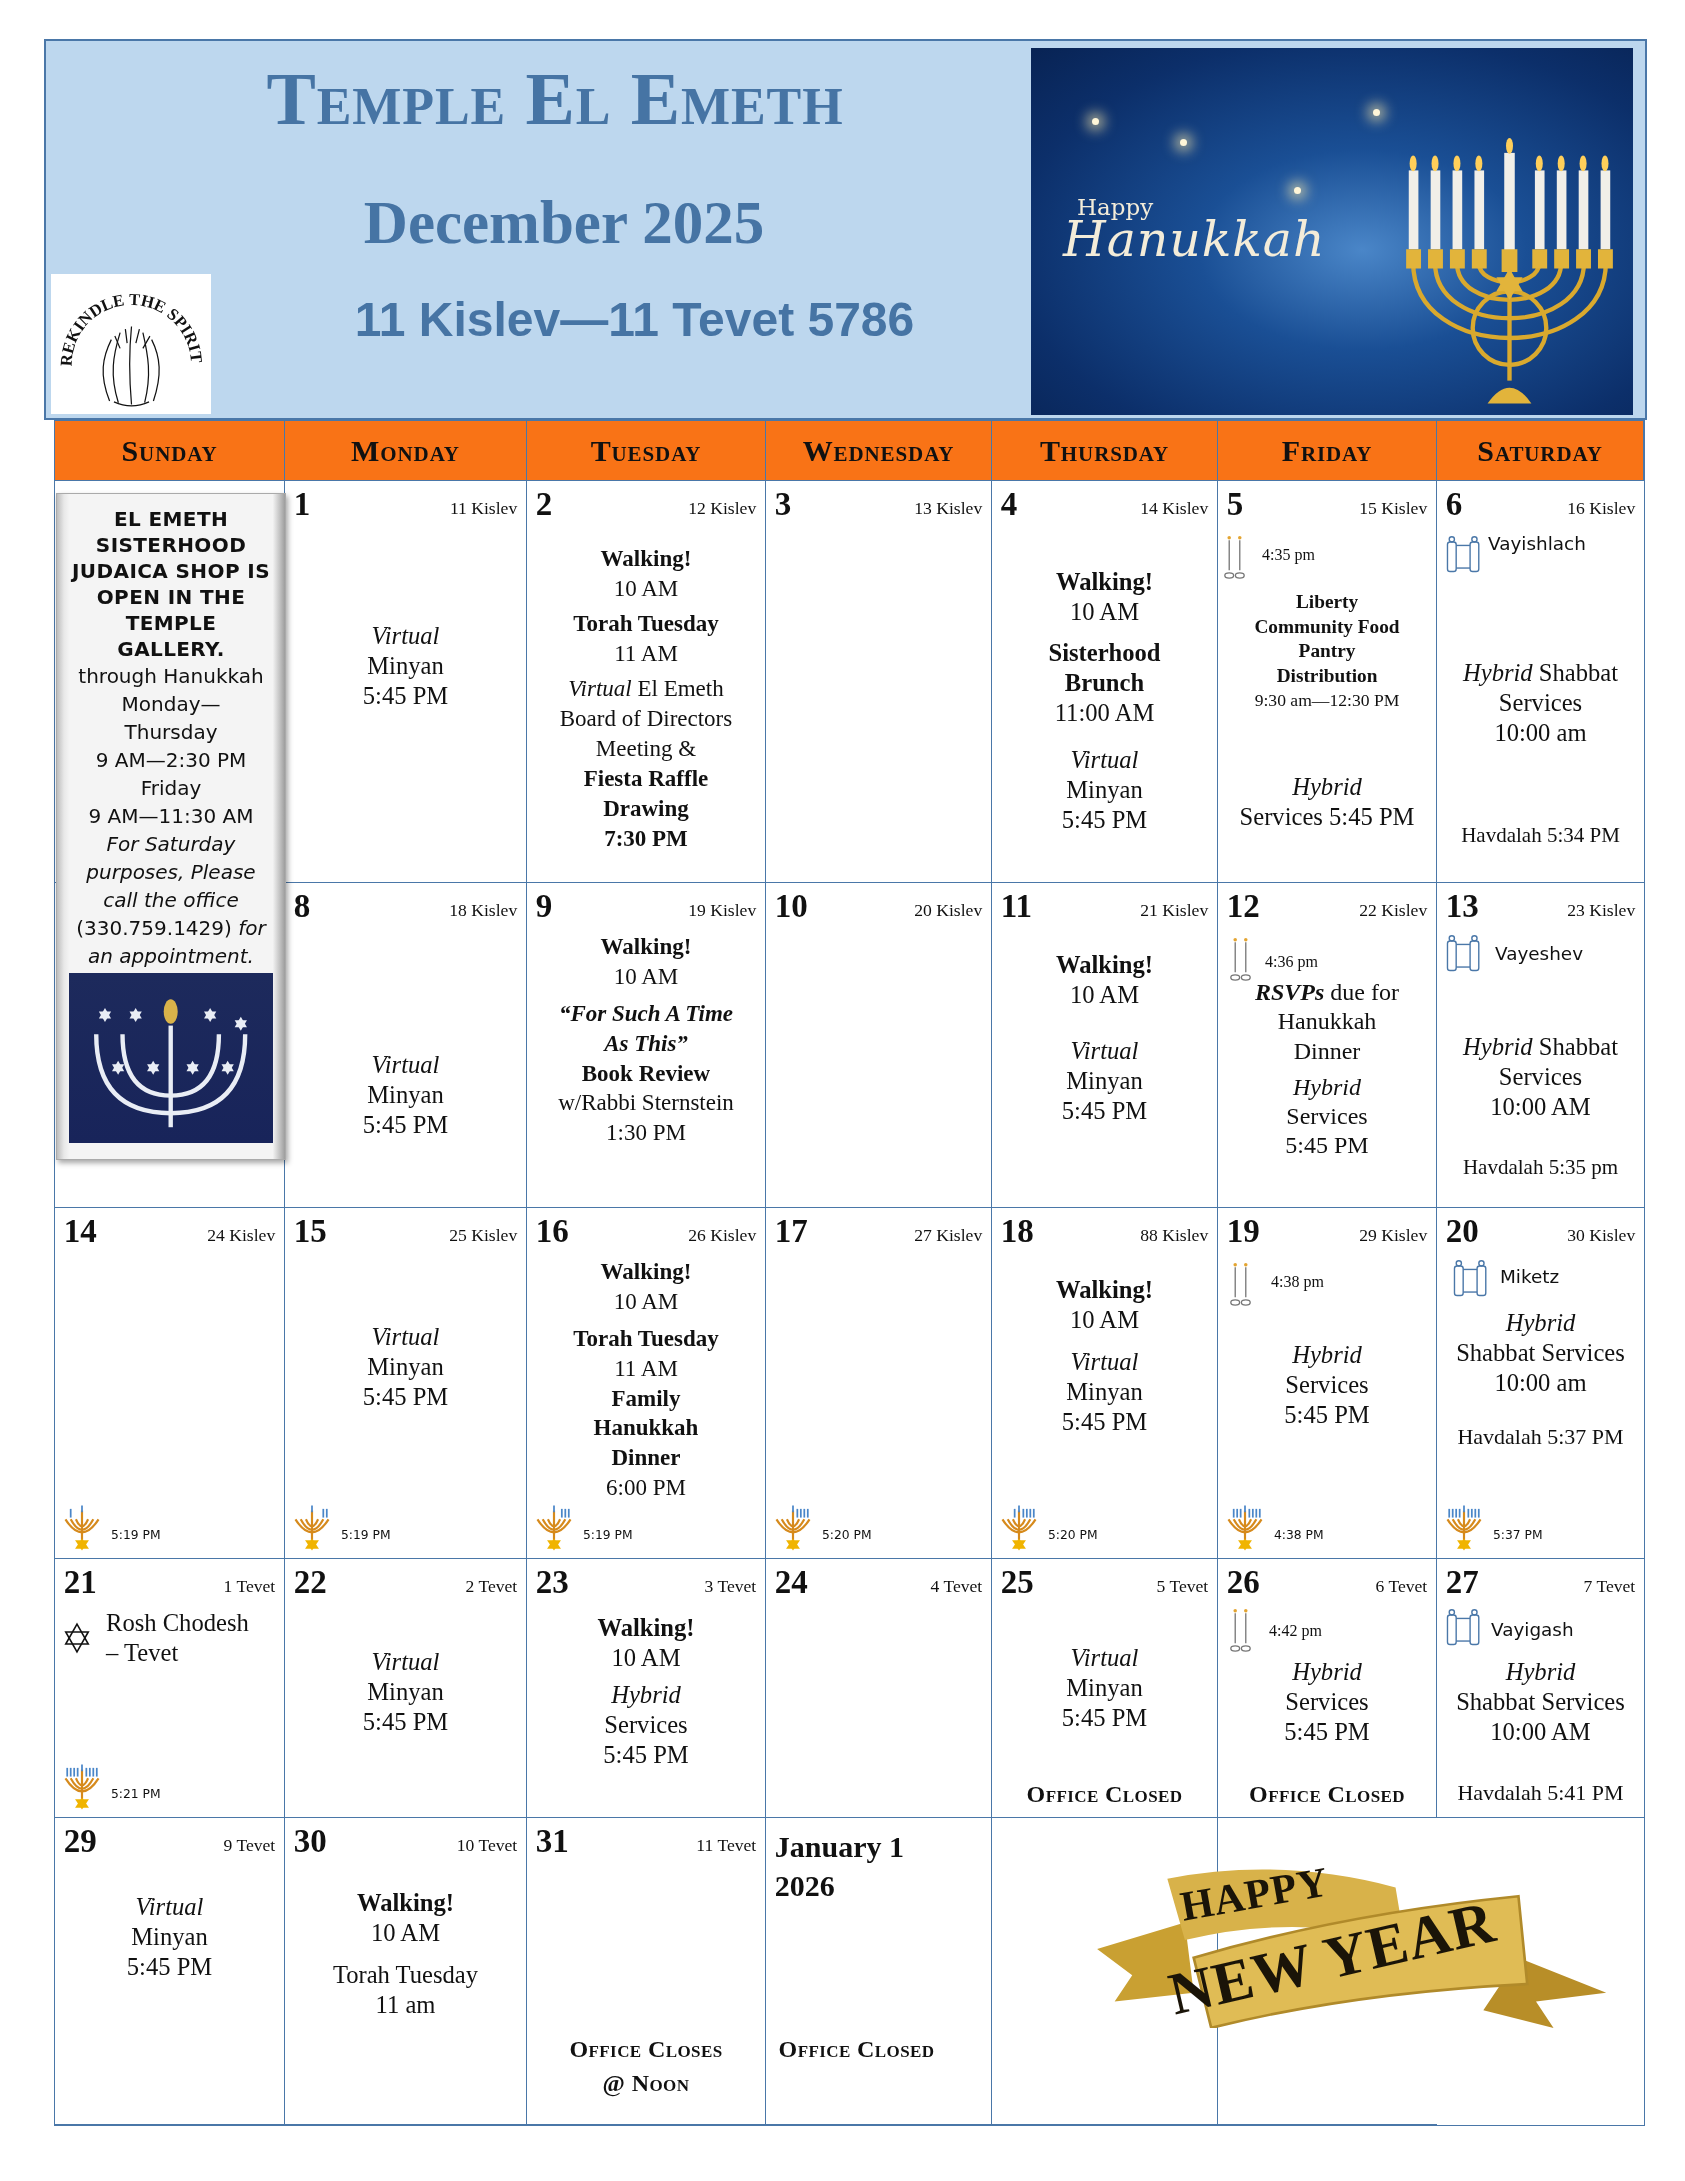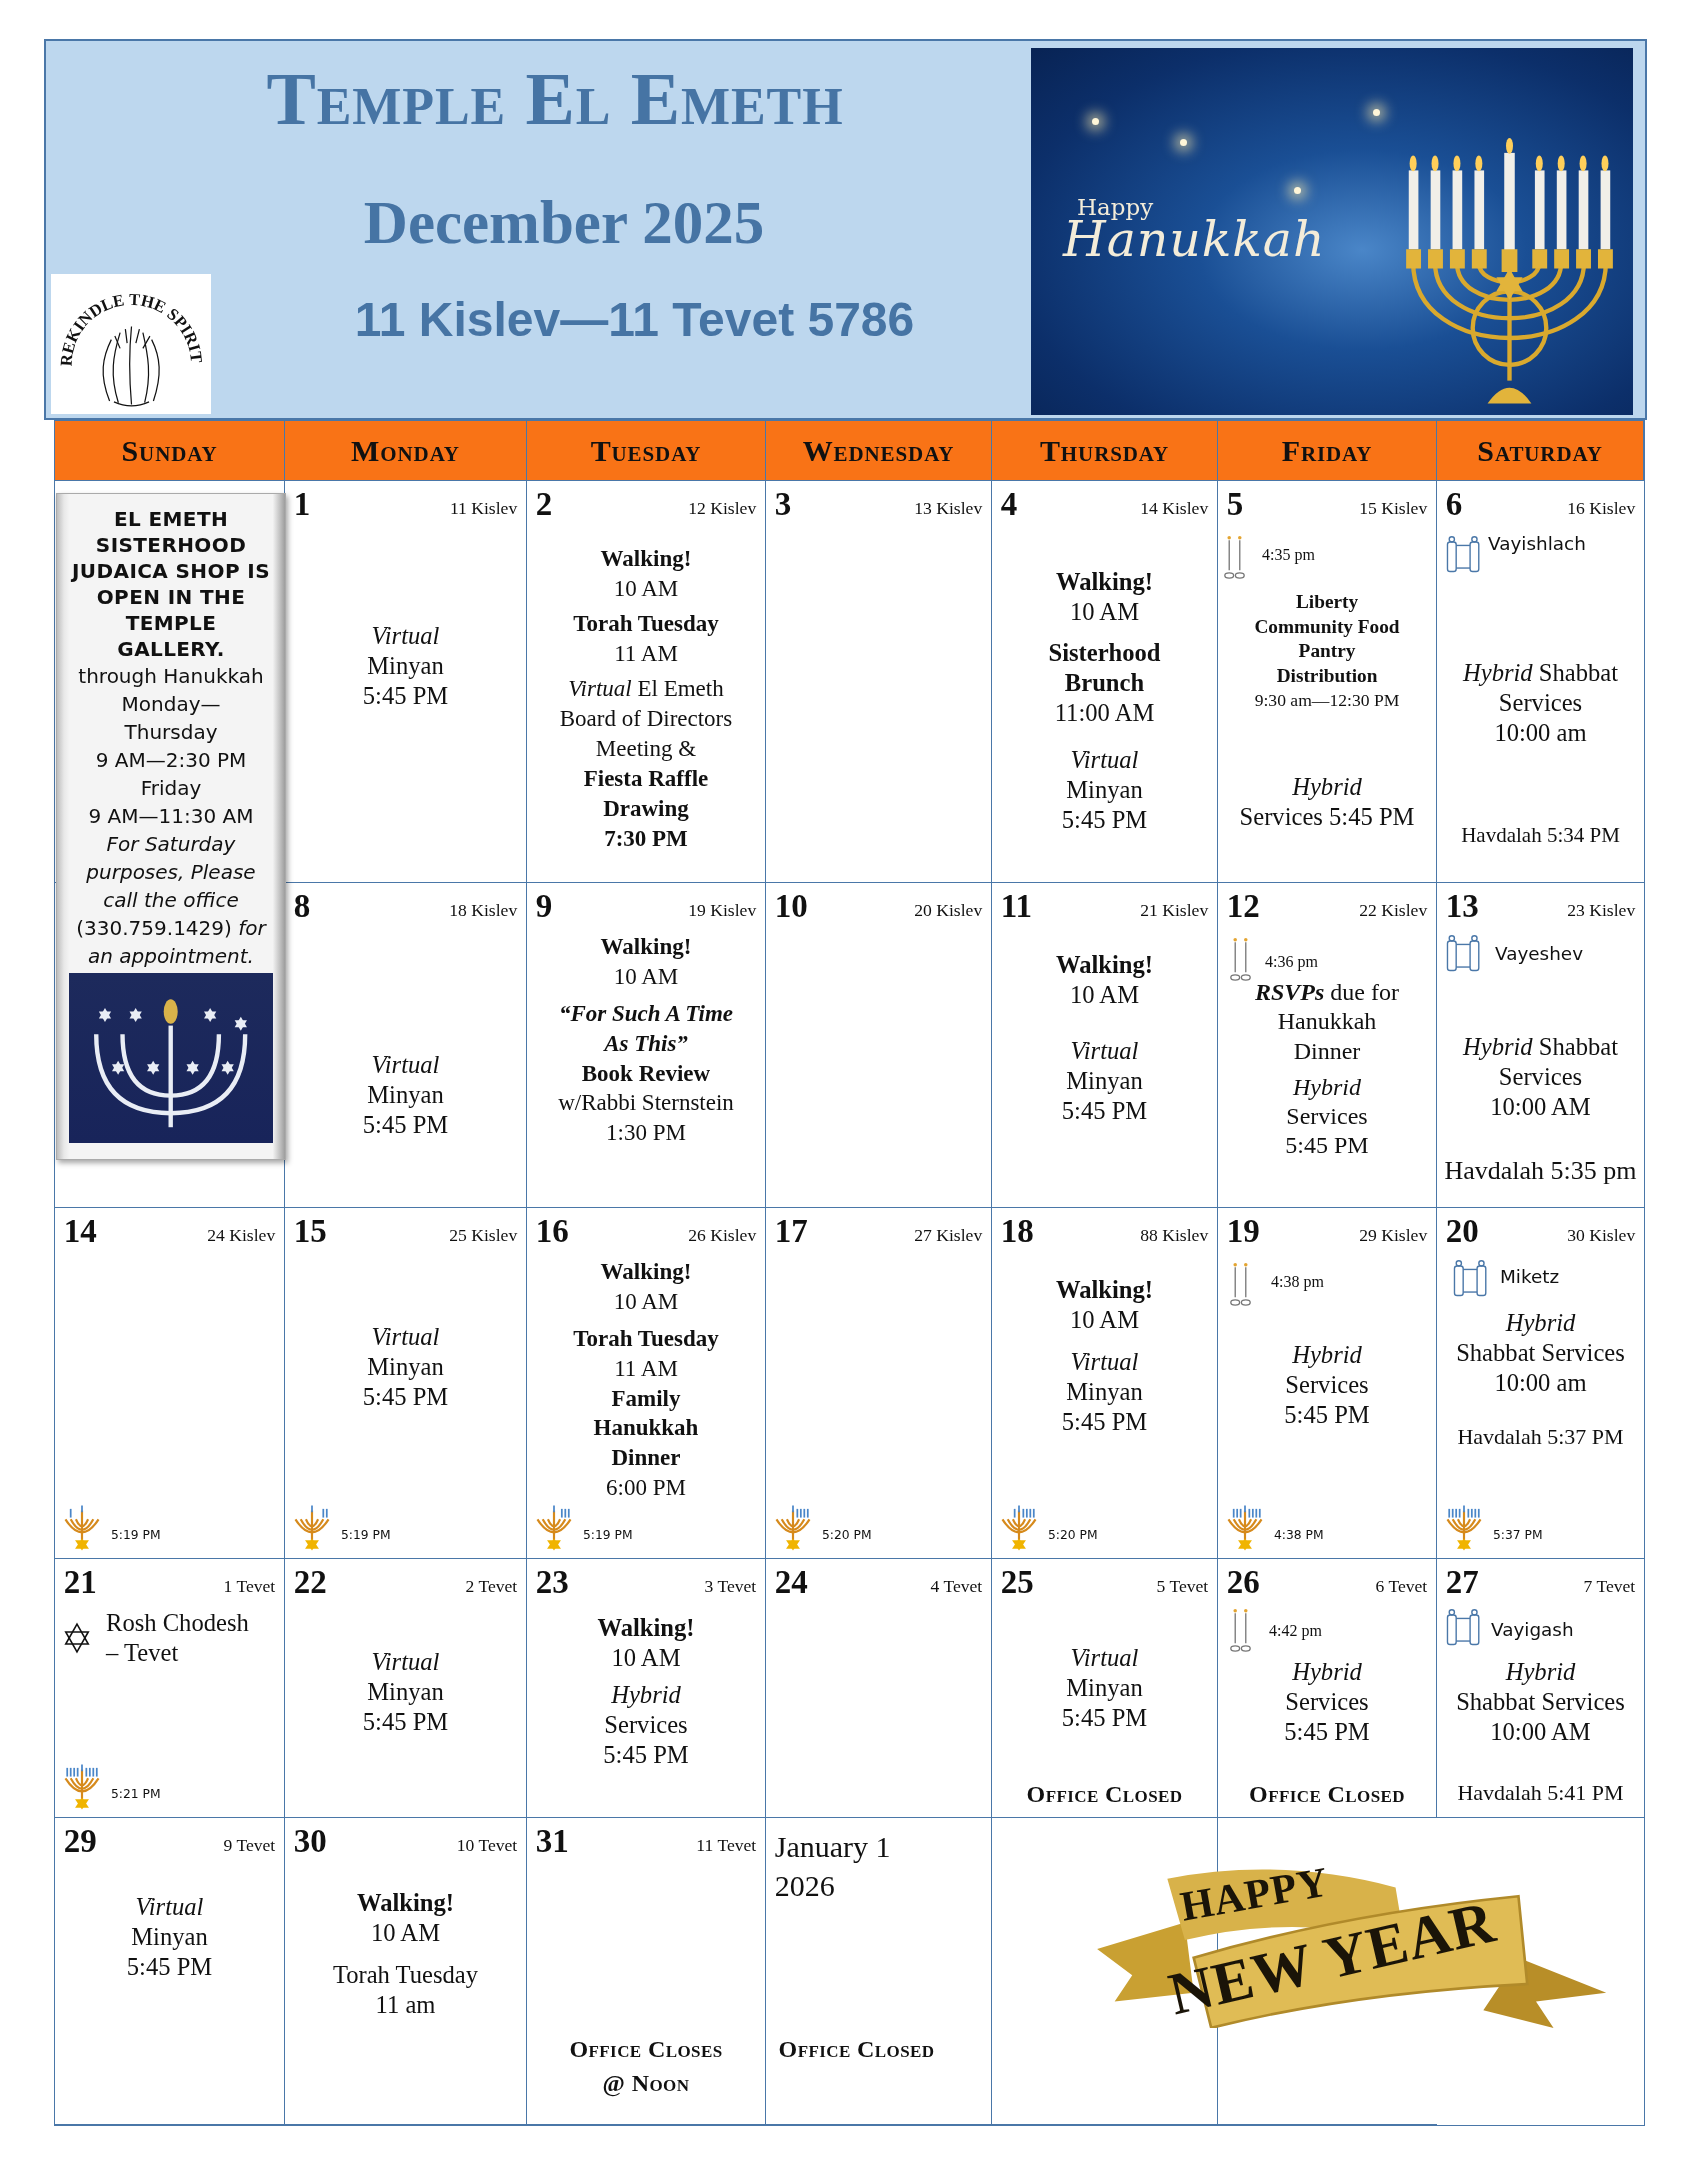--- a/index.html
+++ b/index.html
@@ -381,21 +381,21 @@
           <circle cx="9" cy="5" r="3"></circle>
           <circle cx="35" cy="5" r="3"></circle>
         </g>
     </svg>
     <div class="parsha" style="top:60px;left:58px">Vayeshev</div>
     <div class="body" style="top:149px">
       <div><span class="i">Hybrid</span><span> Shabbat</span></div>
       <div>Services</div>
         <div>10:00 AM</div>
     </div>
-    <div class="body" style="top:272px;font-size:26px">Havdalah  5:35 pm</div>
+    <div class="body" style="top:272px;font-size:21px">Havdalah  5:35 pm</div>
   </div>
 
   <div class="cell">
     <div class="daynum">14</div>
     <div class="hdate">24 Kislev</div>
     <svg class="menorah-ico" viewBox="0 0 46 52">
       <g stroke="#d68a1c" stroke-width="2.5" fill="none">
           <path d="M4,16 Q23,46 42,16"></path>
           <path d="M10,16 Q23,40 36,16"></path>
           <path d="M16,16 Q23,32 30,16"></path>
@@ -735,21 +735,21 @@
   </div>
   <div class="cell">
     <div class="daynum">31</div>
     <div class="hdate">11 Tevet</div>
     <div class="closed" style="top:207px">
       <div>Office Closes</div>
         <div>@ Noon</div>
     </div>
   </div>
   <div class="cell">
-    <div style="position:absolute;left:8.8px;top:8.8px;font-weight:normal;font-size:30px;line-height:1.3">
+    <div style="position:absolute;left:8.8px;top:8.8px;font-weight:bold;font-size:30px;line-height:1.3">
       <div>January 1</div>
         <div>2026</div>
     </div>
     <div class="closed" style="top:207px;left:0;right:44px">Office Closed</div>
   </div>
   <div class="cell"></div>
   <div class="cell last-col"></div>
 </div>
 
 <div class="shop">

